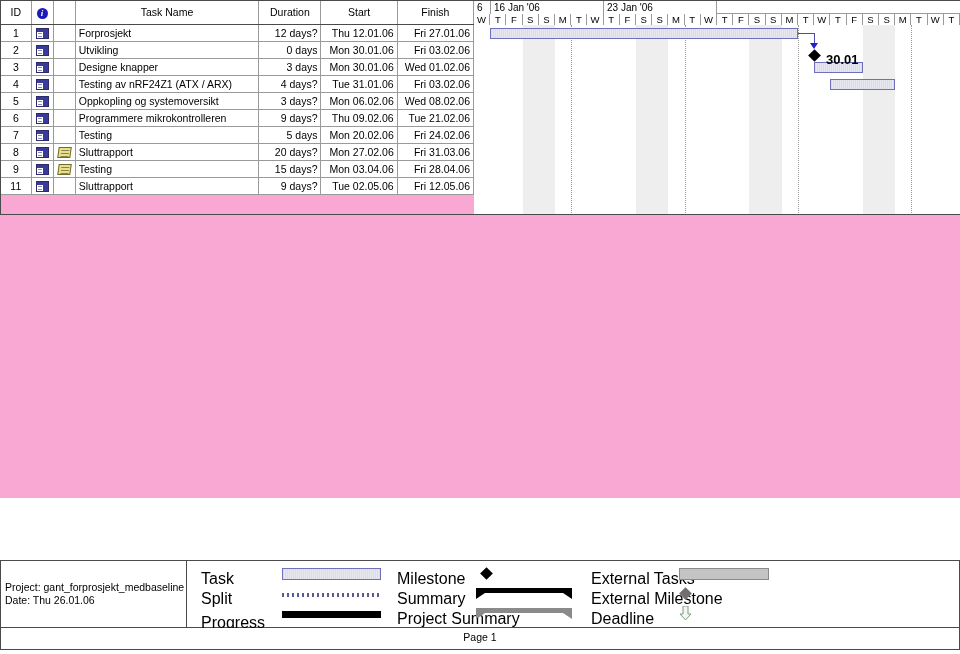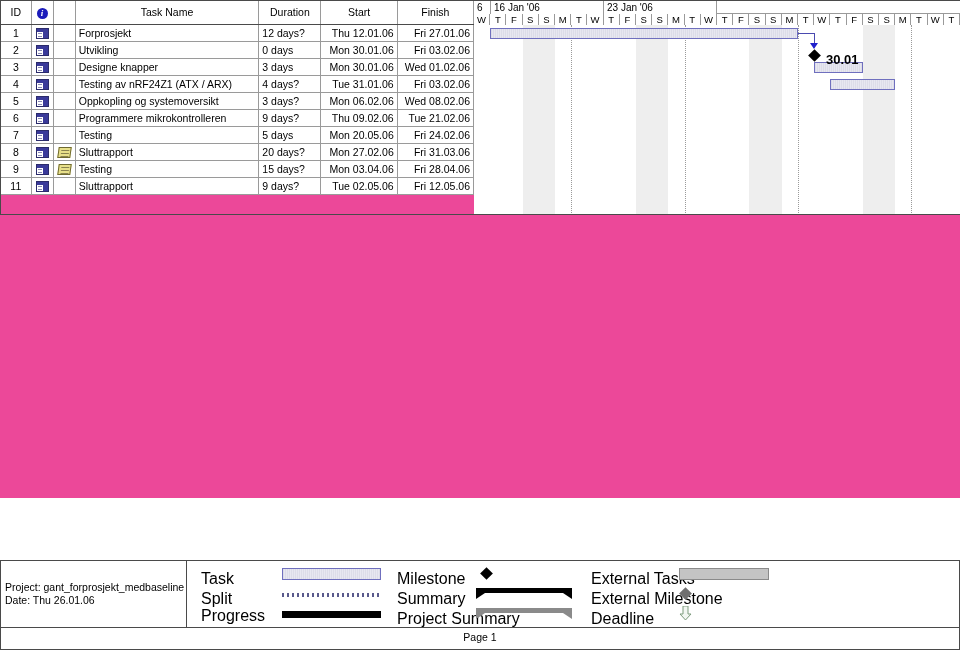--- a/index.html
+++ b/index.html
@@ -7,21 +7,21 @@
   html, body {
     margin: 0; padding: 0;
     width: 960px; height: 654px;
     background: #ffffff;
     font-family: "Liberation Sans", sans-serif;
     overflow: hidden;
   }
   #page {
     position: relative;
     width: 960px; height: 498px;
-    background: #ec4899;
+    background: #f9a8d4;
   }
 
   
   #table-area {
     position: absolute;
     left: 0; top: 0;
     width: 474px; height: 215px;
     border-top: 1px solid #4a4a4a;
     border-left: 1px solid #4a4a4a;
     border-bottom: 1px solid #4a4a4a;
@@ -46,21 +46,21 @@
   }
   table.grid thead th {
     border-bottom: 1px solid #4a4a4a;
     height: 23px;
     text-align: center;
   }
   .col-id      { width: 30px;  text-align: center; }
   .col-ind     { width: 22px;  text-align: center; }
   .col-icon    { width: 22px;  text-align: center; }
   .col-name    { width: 183px; text-align: left; }
-  .col-dur     { width: 62px;  }
+  .col-dur     { width: 62px;  text-align: right; }
   .col-start   { width: 76px;  text-align: right; }
   .col-finish  { width: 76px;  text-align: right; border-right: 1px solid #4a4a4a; }
 
   th.col-name { text-align: left; padding-left: 5px; }
   td.col-name { padding-left: 5px; }
   td.col-dur, td.col-start, td.col-finish { padding-right: 5px; }
   th.col-dur, th.col-start, th.col-finish { text-align: right; padding-right: 5px; }
 
   .hdr-name-cell { text-align: left; margin-top: 7px; }
 
@@ -397,21 +397,21 @@
             <td class="col-dur">9 days?</td>
             <td class="col-start">Thu 09.02.06</td>
             <td class="col-finish">Tue 21.02.06</td>
           </tr>
           <tr>
             <td class="col-id">7</td>
             <td class="col-ind"><span class="task-icon"><i></i></span></td>
             <td class="col-icon"></td>
             <td class="col-name">Testing</td>
             <td class="col-dur">5 days</td>
-            <td class="col-start">Mon 20.05.06</td>
+            <td class="col-start">Mon 20.02.06</td>
             <td class="col-finish">Fri 24.02.06</td>
           </tr>
           <tr>
             <td class="col-id">8</td>
             <td class="col-ind"><span class="task-icon"><i></i></span></td>
             <td class="col-icon"><span class="note-icon"><i></i></span></td>
             <td class="col-name">Sluttrapport</td>
             <td class="col-dur">20 days?</td>
             <td class="col-start">Mon 27.02.06</td>
             <td class="col-finish">Fri 31.03.06</td>
@@ -499,21 +499,21 @@
   </div>
 
   <div id="legend">
     <div id="legend-proj">
       <div>Project: gant_forprosjekt_medbaseline</div>
       <div>Date: Thu 26.01.06</div>
     </div>
 
     <div class="lg-label" style="left:200px; top:9px;">Task</div>
     <div class="lg-label" style="left:200px; top:29px;">Split</div>
-    <div class="lg-label" style="left:200px; top:46px;">Progress</div>
+    <div class="lg-label" style="left:200px; top:53px;">Progress</div>
 
     <div class="lg-task-swatch" style="left:281px; top:7px; width:99px;"></div>
     <div class="lg-split" style="left:281px; top:32px; width:99px;"></div>
     <div class="lg-progress" style="left:281px; top:50px; width:99px;"></div>
 
     <div class="lg-label" style="left:396px; top:9px;">Milestone</div>
     <div class="lg-label" style="left:396px; top:29px;">Summary</div>
     <div class="lg-label" style="left:396px; top:49px;">Project Summary</div>
 
     <div class="lg-diamond" style="left:481px; top:8px;"></div>

